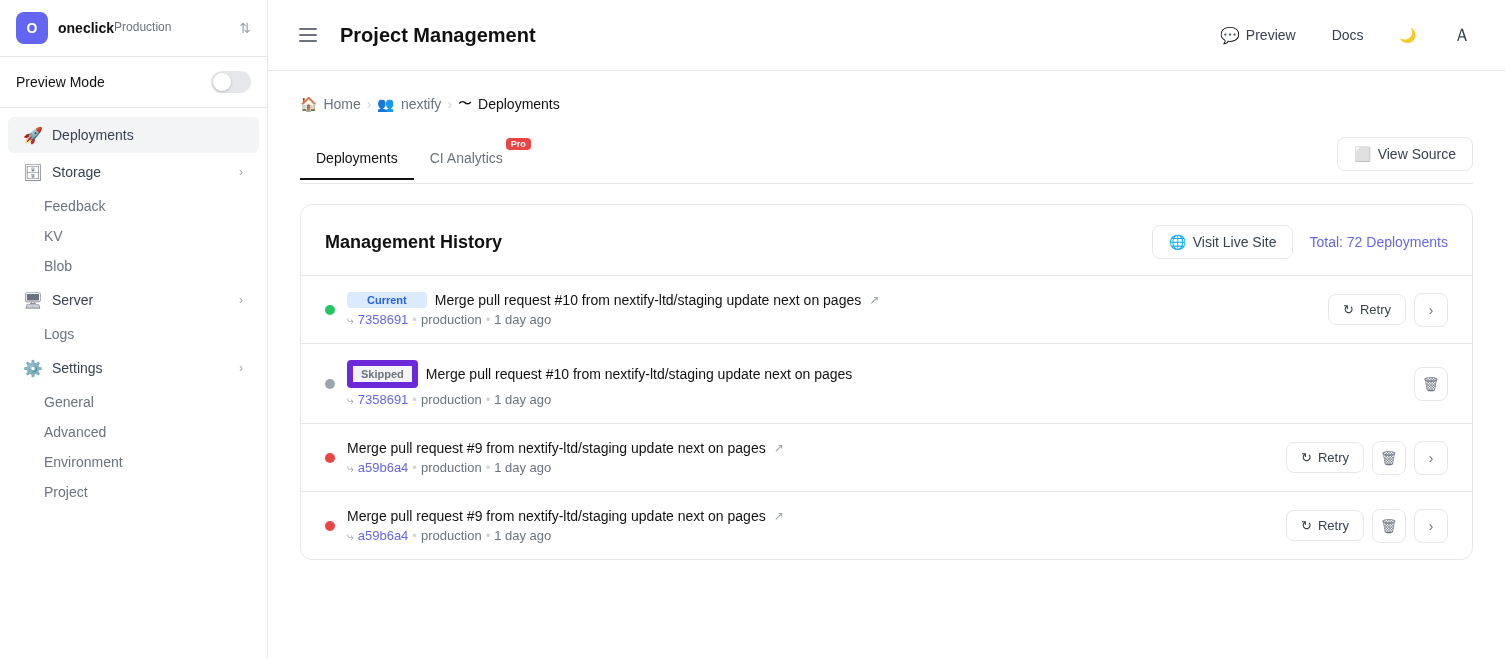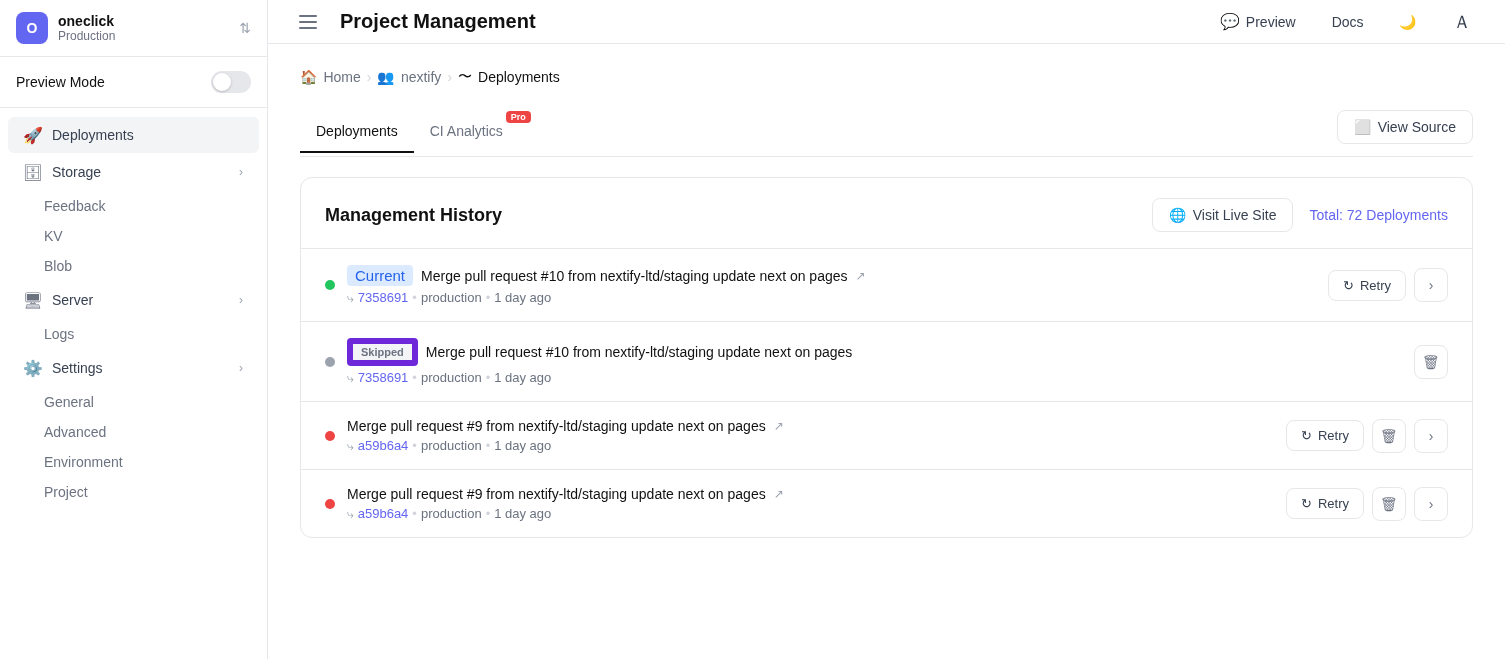--- a/index.html
+++ b/index.html
@@ -6,21 +6,21 @@
     body { font-family: -apple-system, BlinkMacSystemFont, 'Segoe UI', sans-serif; background: #fff; color: #111; font-size: 14px; }
     
     .app-container { display: flex; height: 659px; overflow: hidden; }
     
     
     .sidebar { width: 268px; min-width: 268px; background: #fff; border-right: 1px solid #e5e7eb; display: flex; flex-direction: column; }
     
     .sidebar-header { padding: 12px 16px; display: flex; align-items: center; justify-content: space-between; border-bottom: 1px solid #e5e7eb; }
     .sidebar-org { display: flex; align-items: center; gap: 10px; }
     .org-avatar { width: 32px; height: 32px; border-radius: 8px; background: #6366f1; color: #fff; display: flex; align-items: center; justify-content: center; font-weight: 700; font-size: 14px; }
-    .org-info { display: flex; flex-direction: column; justify-content: flex-end; }
+    .org-info { display: flex; flex-direction: row; justify-content: flex-end; }
     .org-name { font-weight: 600; font-size: 14px; }
     .org-env { font-size: 12px; color: #6b7280; }
     .chevron-icon { color: #9ca3af; font-size: 14px; }
     
     .preview-mode-row { display: flex; align-items: center; justify-content: space-between; padding: 14px 16px; border-bottom: 1px solid #e5e7eb; }
     .preview-mode-label { font-size: 14px; font-weight: 500; color: #111; }
     .toggle { width: 40px; height: 22px; background: #e5e7eb; border-radius: 11px; position: relative; cursor: pointer; }
     .toggle-knob { width: 18px; height: 18px; background: #fff; border-radius: 50%; position: absolute; top: 2px; left: 2px; box-shadow: 0 1px 3px rgba(0,0,0,0.2); }
     
     .nav-section { padding: 8px 0; }
@@ -29,21 +29,21 @@
     .nav-item-icon { width: 18px; height: 18px; display: flex; align-items: center; justify-content: center; color: #6b7280; font-size: 16px; }
     .nav-item-label { flex: 1; }
     .nav-chevron { color: #9ca3af; font-size: 12px; }
     
     .sub-nav { padding: 0 0 0 44px; }
     .sub-nav-item { display: block; padding: 7px 16px 7px 0; color: #6b7280; cursor: pointer; border-radius: 4px; }
     
     
     .main { flex: 1; display: flex; flex-direction: column; overflow: hidden; }
     
-    .topbar { display: flex; align-items: center; justify-content: space-between; padding: 0 24px; height: 44px; border-bottom: 1px solid #e5e7eb; }
+    .topbar { display: flex; align-items: center; justify-content: space-between; padding: 0 24px; height: 71px; border-bottom: 1px solid #e5e7eb; }
     .topbar-left { display: flex; align-items: center; gap: 16px; }
     .sidebar-toggle { width: 32px; height: 32px; display: flex; align-items: center; justify-content: center; cursor: pointer; border-radius: 6px; color: #6b7280; }
     .page-title { font-size: 20px; font-weight: 700; color: #111; }
     .topbar-right { display: flex; align-items: center; gap: 16px; }
     .topbar-btn { display: flex; align-items: center; gap: 6px; color: #374151; cursor: pointer; font-size: 14px; padding: 6px 10px; border-radius: 6px; }
     .topbar-icon { font-size: 16px; }
     
     .content-area { flex: 1; overflow-y: auto; padding: 24px 32px; }
     
     
@@ -71,21 +71,21 @@
     .total-deployments { color: #6366f1; font-size: 14px; font-weight: 500; }
     
     
     .deployment-item { display: flex; align-items: center; padding: 16px 24px; border-top: 1px solid #e5e7eb; gap: 12px; }
     .status-dot { width: 10px; height: 10px; border-radius: 50%; flex-shrink: 0; }
     .status-dot.green { background: #22c55e; }
     .status-dot.gray { background: #9ca3af; }
     .status-dot.red { background: #ef4444; }
     .deployment-info { flex: 1; }
     .deployment-info-row1 { display: flex; align-items: center; gap: 8px; margin-bottom: 4px; }
-    .current-badge { background: #dbeafe; color: #2563eb; font-size: 15px; font-weight: 400; padding: 2px 8px; border-radius: 4px; }
+    .current-badge { background: #dbeafe; color: #2563eb; font-size: 11px; font-weight: 700; padding: 2px 20px; border-radius: 4px; }
     .skipped-badge { background: #f3f4f6; color: #6b7280; font-size: 11px; font-weight: 600; padding: 2px 8px; border-radius: 4px; border: 6px solid #6d28d9; }
     .deployment-title { font-size: 14px; font-weight: 500; color: #111; }
     .external-link-icon { color: #9ca3af; font-size: 12px; cursor: pointer; }
     .deployment-meta { display: flex; align-items: center; gap: 4px; font-size: 13px; color: #6b7280; }
     .commit-link { color: #6366f1; text-decoration: none; font-weight: 500; }
     .meta-sep { color: #d1d5db; }
     .meta-icon { font-size: 12px; color: #9ca3af; }
     
     .deployment-actions { display: flex; align-items: center; gap: 8px; }
     .retry-btn { display: flex; align-items: center; gap: 6px; padding: 7px 14px; border: 1px solid #e5e7eb; border-radius: 8px; cursor: pointer; font-size: 13px; font-weight: 500; color: #374151; background: #fff; }

